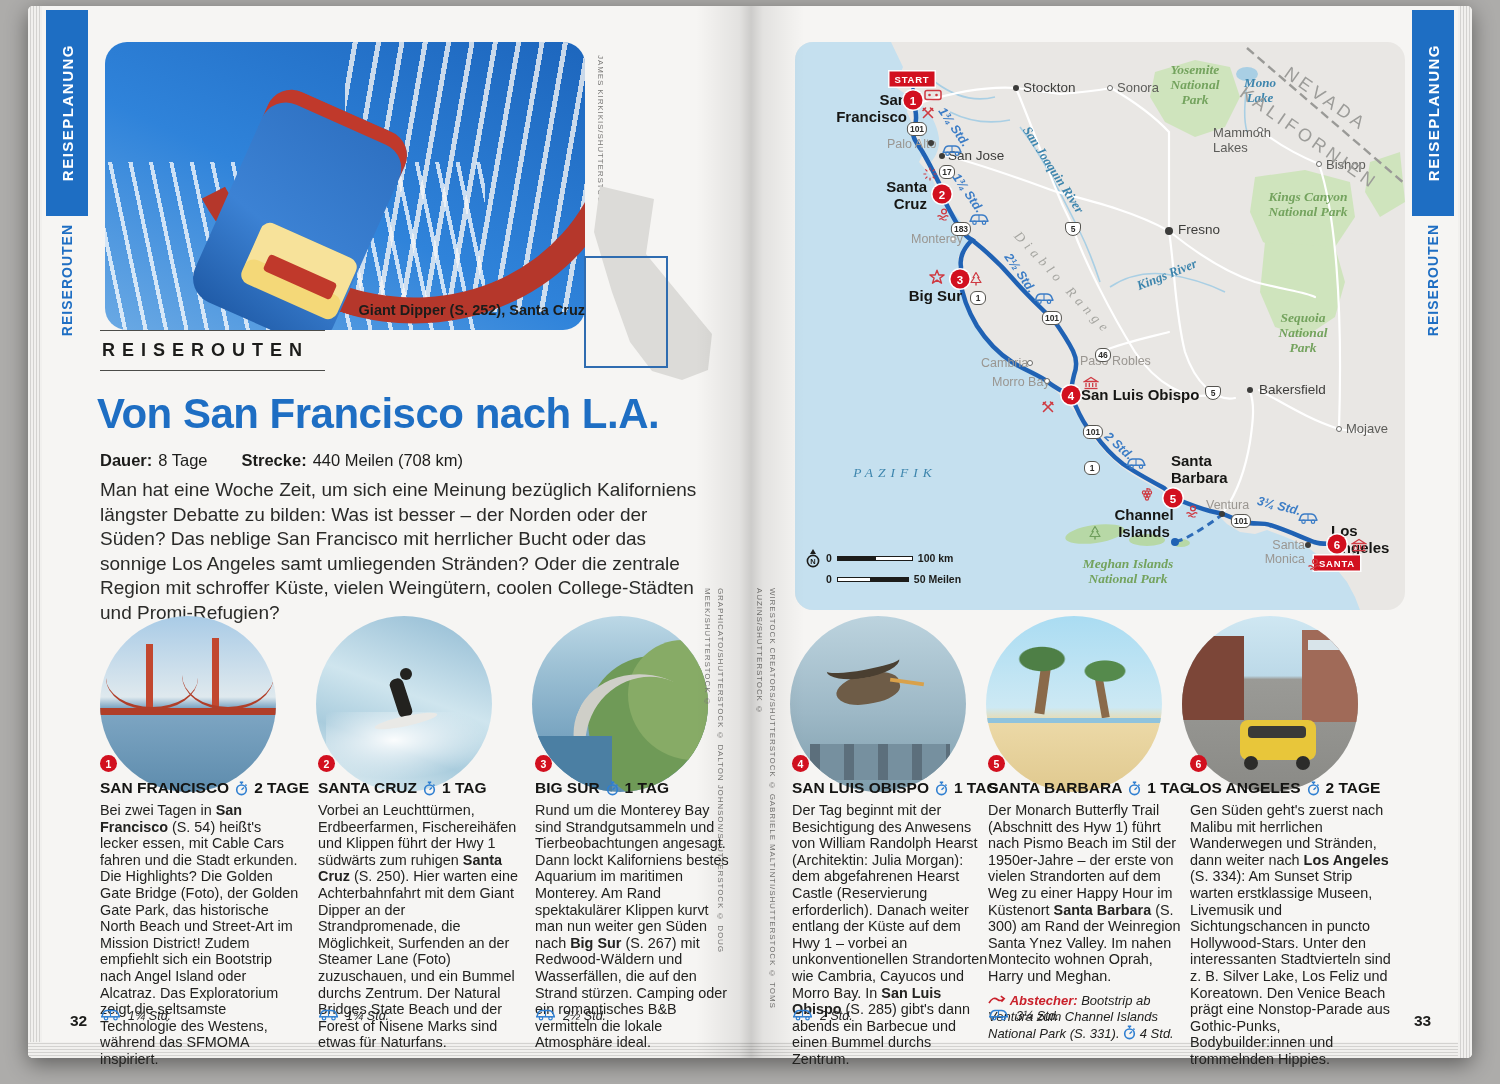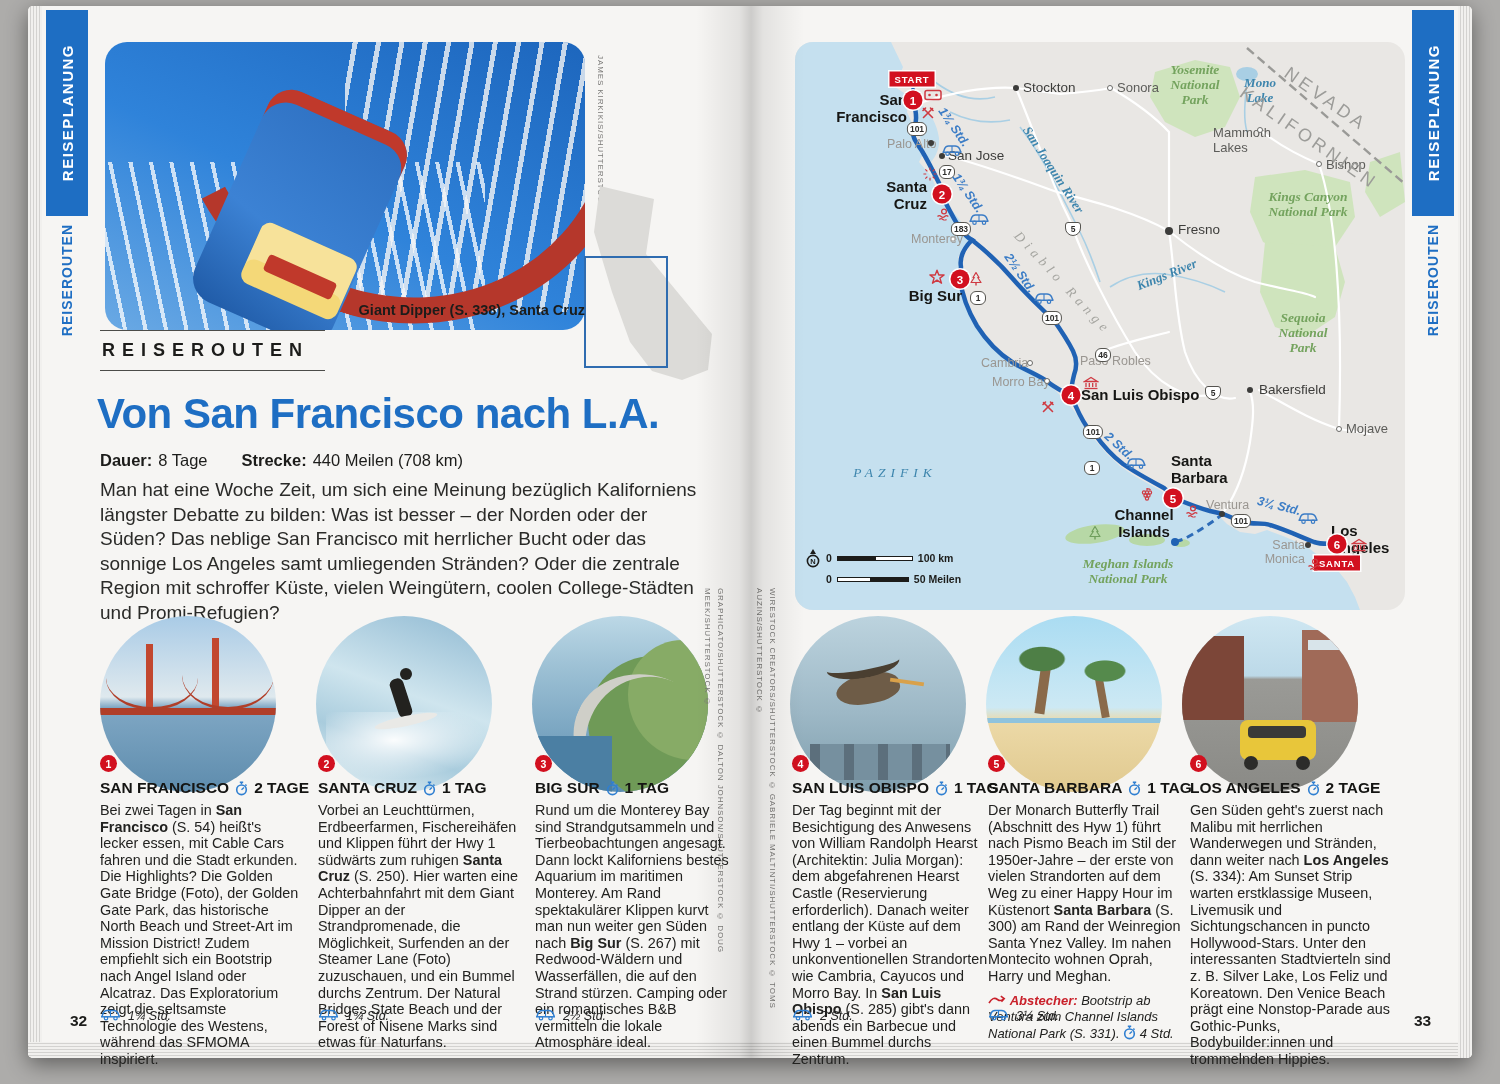--- a/index.html
+++ b/index.html
@@ -94,21 +94,21 @@
     <div class="abs" style="left:142px;top:196px;width:104px;height:66px;background:#f4d878;border-radius:10px;transform:rotate(24deg);box-shadow:inset 0 40px 0 rgba(255,255,255,.25)"></div>
     <div class="abs" style="left:158px;top:226px;width:74px;height:18px;background:#c0392b;border-radius:4px;transform:rotate(24deg)"></div>
   </div>
   <div class="abs credit" style="left:593px;top:55px;height:290px">JAMES KIRKIKIS/SHUTTERSTOCK ©</div>
 
   <svg class="abs" style="left:588px;top:182px" width="132" height="214" viewBox="0 0 132 214">
     <path d="M12,4 L66,17 L58,72 L124,152 L120,188 L94,198 L64,189 L42,160 L24,110 L6,50 Z" fill="#dcdbd8"></path>
   </svg>
   <div class="abs" style="left:584px;top:256px;width:84px;height:112px;border:2.5px solid #2f6cb0"></div>
 
-  <div class="abs caption" style="left:265px;top:302px;width:320px">Giant Dipper (S. 338), Santa Cruz</div>
+  <div class="abs caption" style="left:265px;top:302px;width:320px">Giant Dipper (S. 252), Santa Cruz</div>
 
   <div class="abs" style="left:100px;top:330px">
     <div class="kicker">REISEROUTEN</div>
   </div>
   <h1 class="abs" style="left:97px;top:390px">Von San Francisco nach L.A.</h1>
   <div class="abs meta" style="left:100px;top:451px">
     <span><b>Dauer:</b><span>8 Tage</span></span>
     <span><b>Strecke:</b><span>440 Meilen (708 km)</span></span>
   </div>
   <div class="abs intro" style="left:100px;top:478px;width:602px">Man hat eine Woche Zeit, um sich eine Meinung bezüglich Kaliforniens längster Debatte zu bilden: Was ist besser – der Norden oder der Süden? Das neblige San Francisco mit herrlicher Bucht oder das sonnige Los Angeles samt umliegenden Stränden? Oder die zentrale Region mit schroffer Küste, vielen Weingütern, coolen College-Städten und Promi-Refugien?</div>

